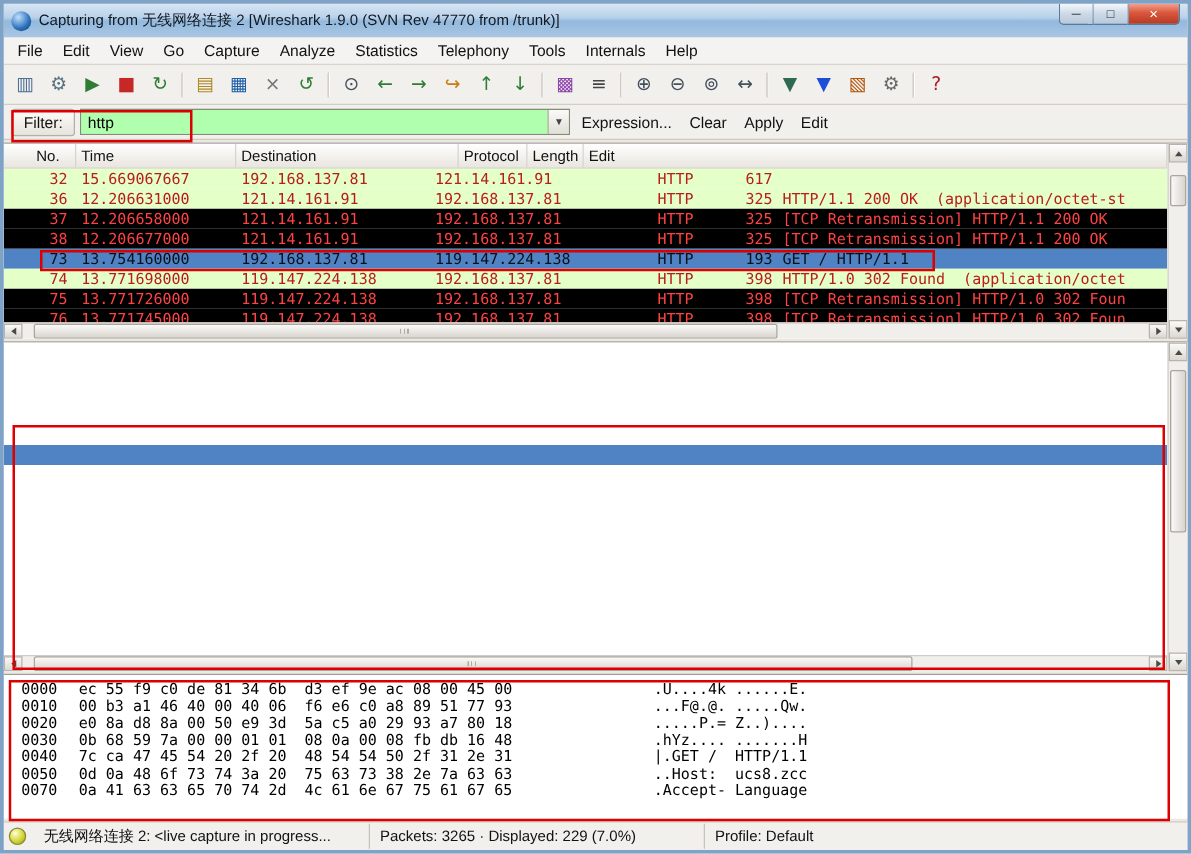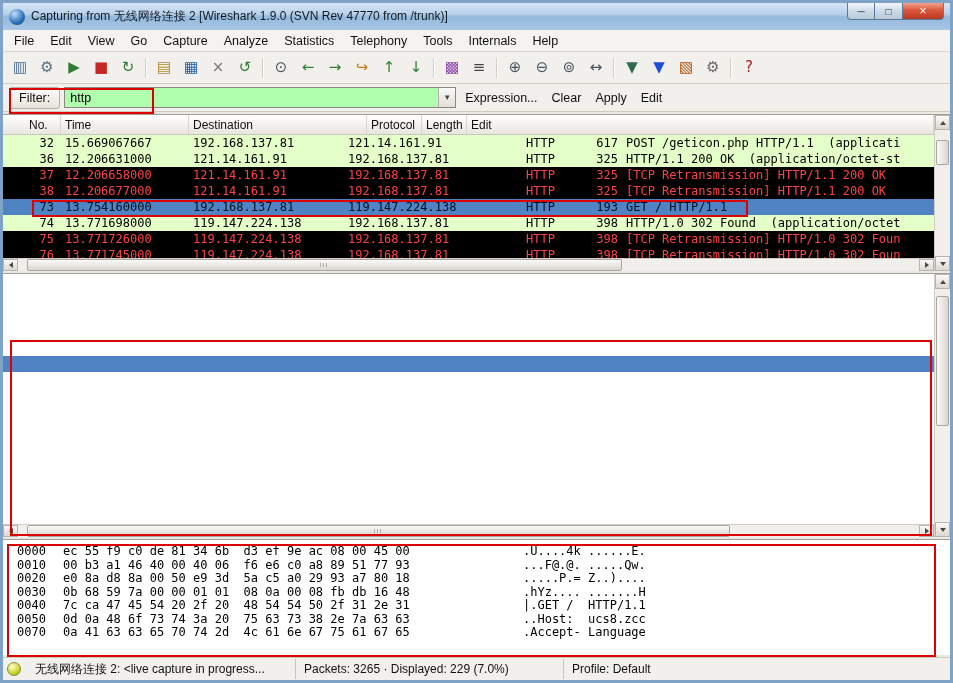--- a/index.html
+++ b/index.html
@@ -78,21 +78,21 @@
   .hcell { padding: 3px 4px 0 4px; border-right: 1px solid #d8d4cd; white-space: nowrap; overflow: hidden; }
   .w-no { width: 58px; flex: none; padding-left: 26px; }
   .w-time { width: 128px; flex: none; }
   .w-src { width: 155px; flex: none; }
   .w-dst { width: 178px; flex: none; }
   .w-proto { width: 55px; flex: none; }
   .w-len { width: 45px; flex: none; }
   .w-info { flex: 1; }
   .pl-rows { flex: 1; overflow: hidden; background: #fff; }
   .prow { display: flex; height: 16px; line-height: 16px;
-    font-family: "DejaVu Sans Mono", monospace; font-size: 12px; color: #000000; }
+    font-family: "DejaVu Sans Mono", monospace; font-size: 12px; color: #b91c1c; }
   .prow .c { padding: 0 4px; white-space: pre; overflow: hidden; }
   .prow .c.w-no { text-align: right; padding-right: 7px; padding-left: 4px; }
   .prow .c.w-len { text-align: right; }
   .prow.m-http { background: #e4ffc7; }
   .prow.m-bad { background: #000; color: #ff4242; }
   .prow.m-selected { background: #4f83c4; color: #06101c; }
 
   
   .details-pane { height: 264px; margin-top: 2px; display: flex; background: #fff;
     border-top: 1px solid #a39e95; }
@@ -335,21 +335,20 @@
       </div>
       <div class="pl-rows">
 
           <div class="prow m-http">
             <span class="c w-no">32</span>
             <span class="c w-time">15.669067667</span>
             <span class="c w-src">192.168.137.81</span>
             <span class="c w-dst">121.14.161.91</span>
             <span class="c w-proto">HTTP</span>
             <span class="c w-len">617</span>
-            <span class="c w-info">POST /geticon.php HTTP/1.1  (applicati</span>
           </div>
 
           <div class="prow m-http">
             <span class="c w-no">36</span>
             <span class="c w-time">12.206631000</span>
             <span class="c w-src">121.14.161.91</span>
             <span class="c w-dst">192.168.137.81</span>
             <span class="c w-proto">HTTP</span>
             <span class="c w-len">325</span>
             <span class="c w-info">HTTP/1.1 200 OK  (application/octet-st</span>

